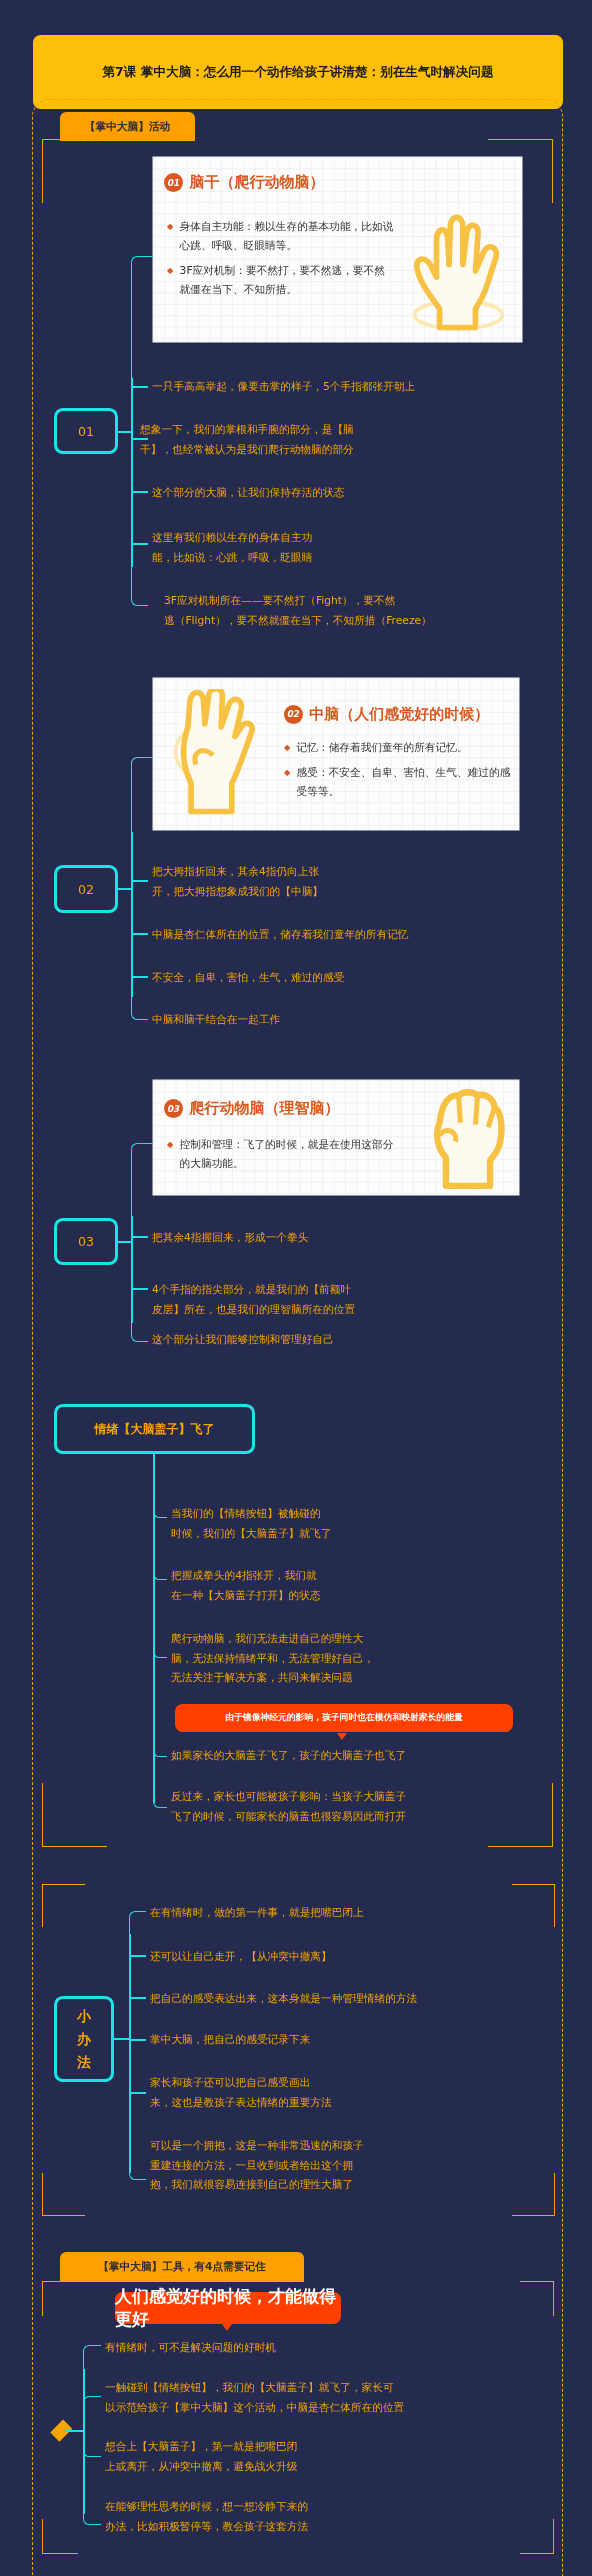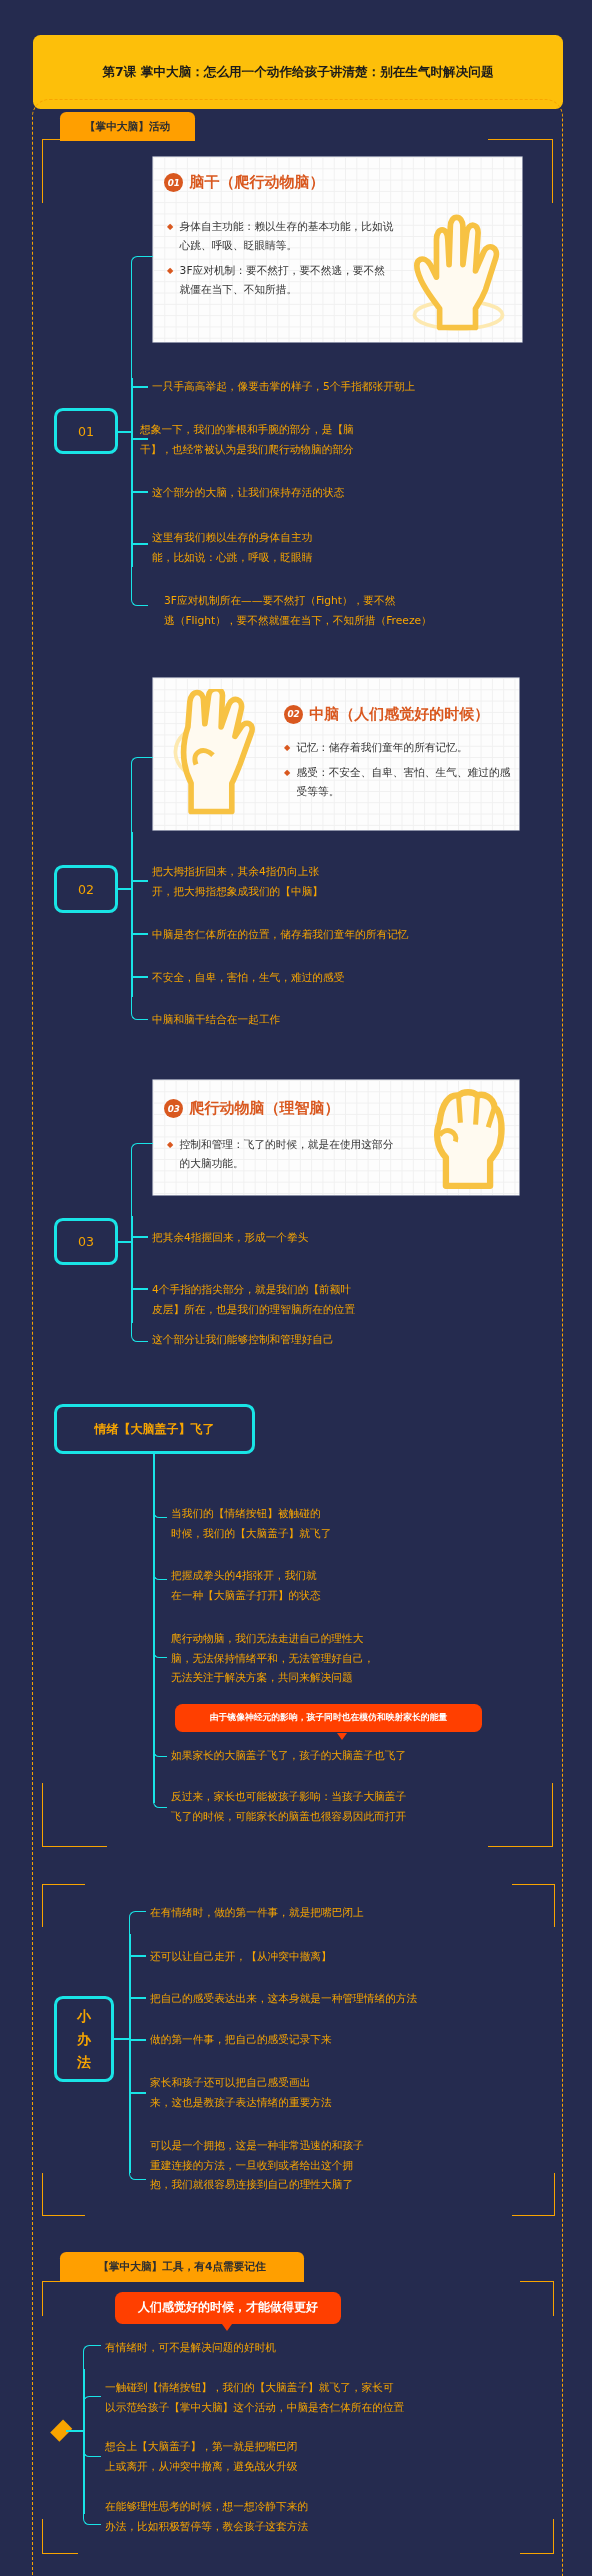--- a/index.html
+++ b/index.html
@@ -168,21 +168,21 @@
 <div class="abs elbow-bot" style="left:153px;top:1649px;width:14px;height:8.8px;"></div>
 <div class="abs elbow-bot" style="left:153px;top:1748px;width:14px;height:8.8px;"></div>
 <div class="abs elbow-bot" style="left:153px;top:1795px;width:14px;height:13.2px;"></div>
 <div class="abs item" style="left:171px;top:1504px;">当我们的【情绪按钮】被触碰的
 时候，我们的【大脑盖子】就飞了</div>
 <div class="abs item" style="left:171px;top:1566px;">把握成拳头的4指张开，我们就
 在一种【大脑盖子打开】的状态</div>
 <div class="abs item" style="left:171px;top:1629px;">爬行动物脑，我们无法走进自己的理性大
 脑，无法保持情绪平和，无法管理好自己，
 无法关注于解决方案，共同来解决问题</div>
-<div class="abs callout" style="left:175px;top:1704px;width:307px;height:28px;">
+<div class="abs callout" style="left:175px;top:1704px;width:338px;height:28px;">
   <span style="font-size:8.8px;">由于镜像神经元的影响，孩子同时也在模仿和映射家长的能量</span>
   <div class="tail" style="left:162px;"></div>
 </div>
 <div class="abs item" style="left:171px;top:1746px;">如果家长的大脑盖子飞了，孩子的大脑盖子也飞了</div>
 <div class="abs item" style="left:171px;top:1787px;">反过来，家长也可能被孩子影响：当孩子大脑盖子
 飞了的时候，可能家长的脑盖也很容易因此而打开</div>
 
 <div class="abs br br-tl" style="left:42px;top:1884px;width:42px;height:42px;"></div>
 <div class="abs br br-tr" style="left:512px;top:1884px;width:42px;height:42px;"></div>
 <div class="abs br br-bl" style="left:42px;top:2173px;width:42px;height:42px;"></div>
@@ -197,37 +197,37 @@
 <div class="abs elbow-top" style="left:129px;top:1911px;width:17px;height:25px;"></div>
 <div class="abs spine" style="left:129px;top:1934px;height:239px;"></div>
 <div class="abs elbow-bot" style="left:129px;top:2167px;width:17px;height:12.6px;"></div>
 <div class="abs hline" style="left:130px;top:1955px;width:15.7px;"></div>
 <div class="abs hline" style="left:130px;top:1997px;width:15.7px;"></div>
 <div class="abs hline" style="left:130px;top:2039px;width:15.7px;"></div>
 <div class="abs hline" style="left:130px;top:2092px;width:15.7px;"></div>
 <div class="abs item" style="left:150px;top:1903px;">在有情绪时，做的第一件事，就是把嘴巴闭上</div>
 <div class="abs item" style="left:150px;top:1947px;">还可以让自己走开，【从冲突中撤离】</div>
 <div class="abs item" style="left:150px;top:1989px;">把自己的感受表达出来，这本身就是一种管理情绪的方法</div>
-<div class="abs item" style="left:150px;top:2030px;">做的第一件事，把自己的感受记录下来</div>
+<div class="abs item" style="left:150px;top:2030px;">掌中大脑，把自己的感受记录下来</div>
 <div class="abs item" style="left:150px;top:2073px;">家长和孩子还可以把自己感受画出
 来，这也是教孩子表达情绪的重要方法</div>
 <div class="abs item" style="left:150px;top:2136px;">可以是一个拥抱，这是一种非常迅速的和孩子
 重建连接的方法，一旦收到或者给出这个拥
 抱，我们就很容易连接到自己的理性大脑了</div>
 
 <div class="abs sec-tab" style="left:60px;top:2252px;width:244px;height:30px;">
   <span>【掌中大脑】工具，有4点需要记住</span>
 </div>
 <div class="abs br br-tl" style="left:42px;top:2281px;width:17.6px;height:34px;"></div>
 <div class="abs br br-tr" style="left:520px;top:2281px;width:33px;height:34px;"></div>
 <div class="abs br br-bl" style="left:42px;top:2519px;width:35px;height:34px;"></div>
 <div class="abs br br-br" style="left:520px;top:2519px;width:33px;height:34px;"></div>
 
 <div class="abs callout" style="left:115px;top:2292px;width:226px;height:31.5px;">
-  <span style="font-size:12px;">人们感觉好的时候，才能做得更好</span>
+  <span style="font-size:17px;">人们感觉好的时候，才能做得更好</span>
   <div class="tail" style="left:107px;"></div>
 </div>
 
 <div class="abs diamond" style="left:55px;top:2424px;"></div>
 <div class="abs hline" style="left:66px;top:2430px;width:17.6px;"></div>
 <div class="abs elbow-top" style="left:83px;top:2345px;width:17.6px;height:25px;"></div>
 <div class="abs spine" style="left:83px;top:2369px;height:145px;"></div>
 <div class="abs elbow-bot" style="left:83px;top:2510px;width:17.6px;height:15px;"></div>
 <div class="abs elbow-top" style="left:83px;top:2396px;width:17.6px;height:12.6px;"></div>
 <div class="abs elbow-bot" style="left:83px;top:2444px;width:17.6px;height:12.6px;"></div>

